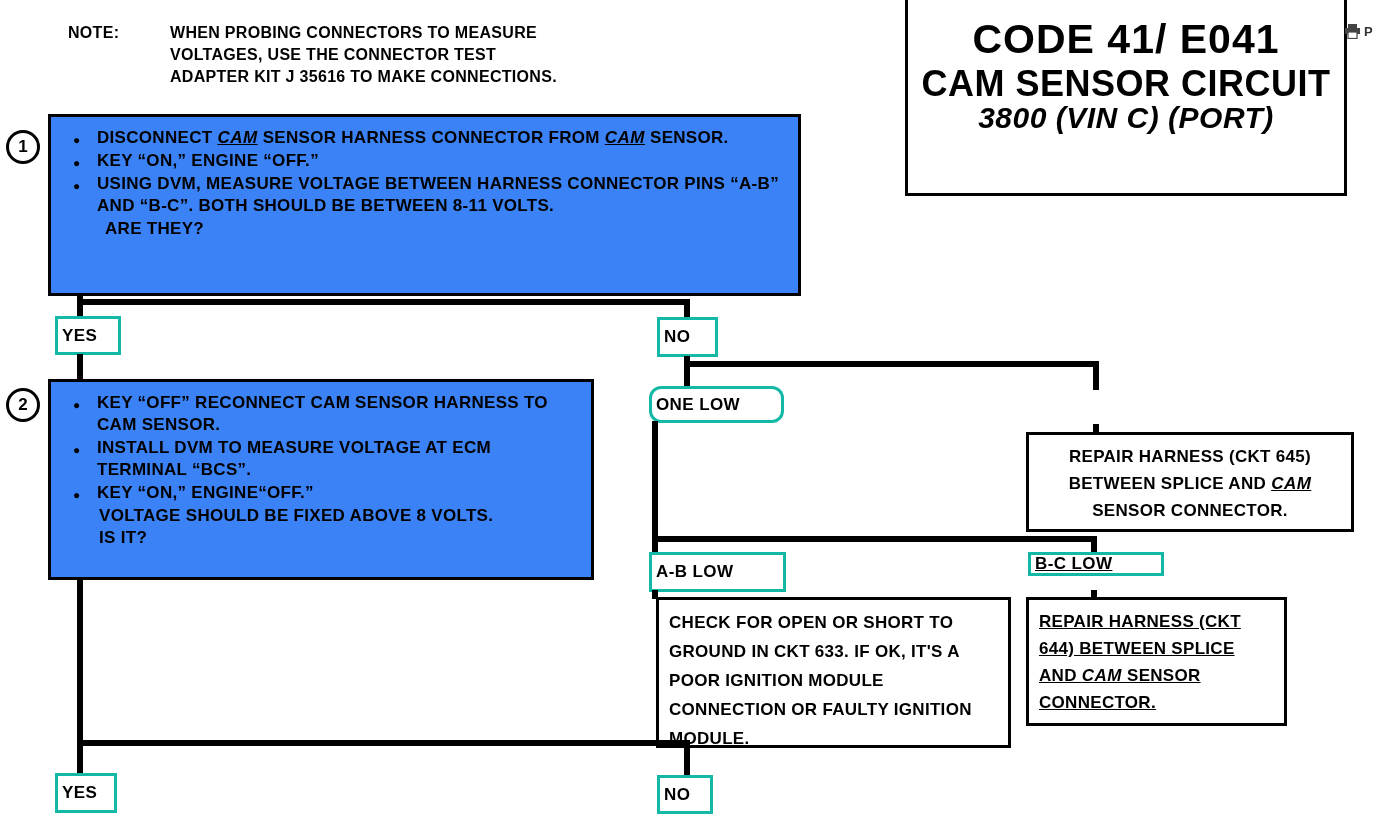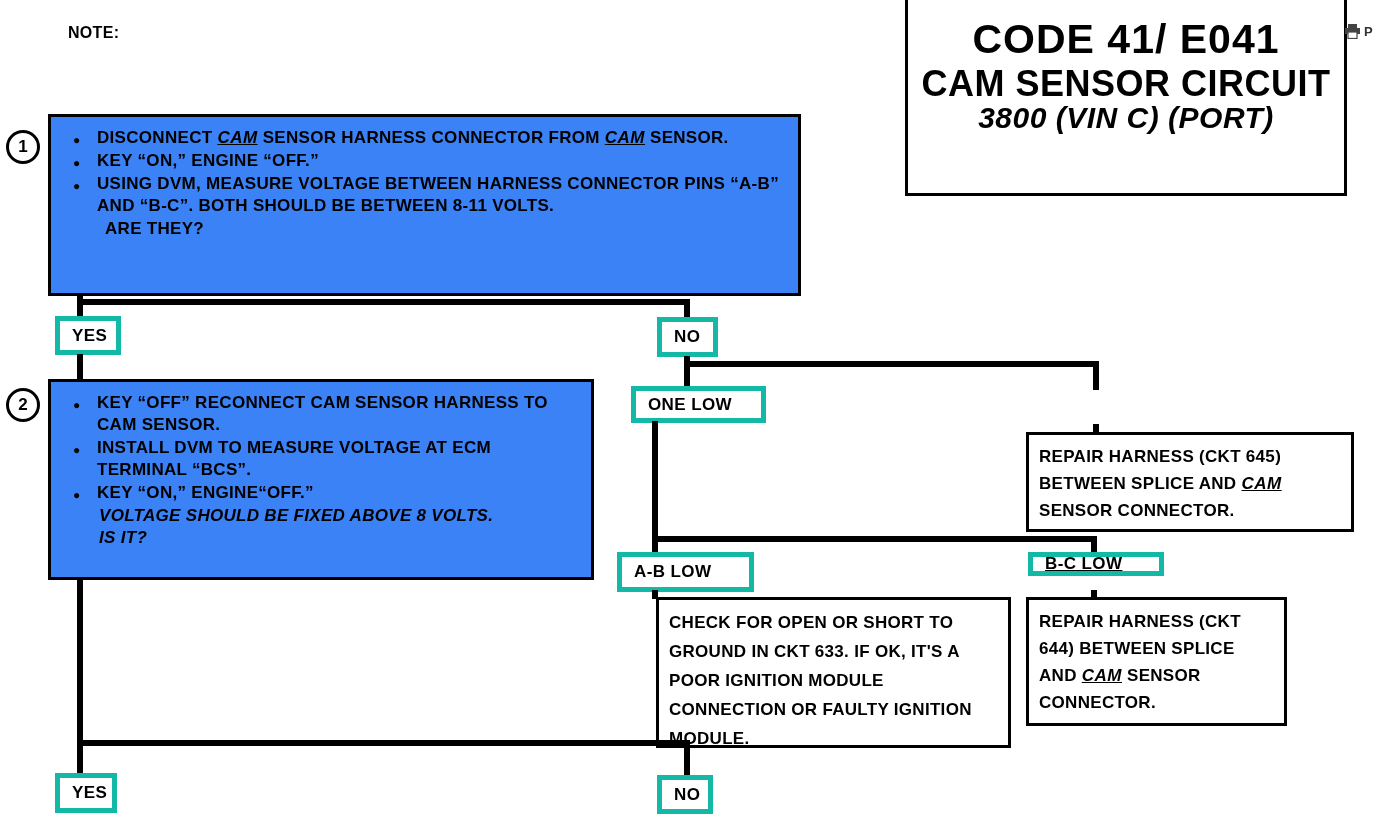--- a/index.html
+++ b/index.html
@@ -25,42 +25,47 @@
   
   .circle { position:absolute; width:34px; height:34px; border:3px solid #000; border-radius:50%; background:#fff;
             display:flex; align-items:center; justify-content:center; font-weight:bold; font-size:17px; }
 
   
   .step-box { position:absolute; border:3px solid #000; background:#3b82f6; padding:10px 12px 8px 20px;
               font-weight:bold; font-size:17px; line-height:22px; letter-spacing:.3px; }
   .bullet { position:relative; padding-left:26px; margin-bottom:1px; }
   .bullet::before { content:"●"; position:absolute; left:2px; top:2px; font-size:12px; }
   .cont  { padding-left:34px; }
-  .cont2 { padding-left:28px;font-style:italic; }
+  .cont2 { padding-left:28px; }
 
   
-  .label-box { position:absolute; border:5px solid #14b8a6; background:#fff; font-weight:bold; font-size:17px;
-               letter-spacing:.4px; display:flex; align-items:center; padding-left:12px; }
+  .label-box { position:absolute; border:3px solid #14b8a6; background:#fff; font-weight:bold; font-size:17px;
+               letter-spacing:.4px; display:flex; align-items:center; padding-left:4px; }
 
   
   .result-box { position:absolute; border:3px solid #000; background:#fff; padding:8px 10px;
                 font-weight:bold; font-size:17px; line-height:27px; letter-spacing:.3px; }
 
   .cam { font-style:italic; text-decoration:underline; letter-spacing:.5px; }
 
   
   .line { position:absolute; background:#000; }
 </style>
 </head>
 <body>
 
 <div class="page">
 
   <div class="note">
     <div class="note-label">NOTE:</div>
+    <div class="note-lines">
+      <div>WHEN PROBING CONNECTORS TO MEASURE</div>
+      <div>VOLTAGES, USE THE CONNECTOR TEST</div>
+      <div>ADAPTER KIT J 35616 TO MAKE CONNECTIONS.</div>
+    </div>
   </div>
 
   <div class="title-box">
     <div class="title-code">CODE 41/ E041</div>
     <div class="title-main">CAM SENSOR CIRCUIT</div>
     <div class="title-sub">3800  (VIN C)  (PORT)</div>
   </div>
 
   <div class="print">
     <svg width="17" height="15" viewBox="0 0 17 15">
@@ -95,39 +100,39 @@
   <div class="line" style="left:1093px; top:361px; width:6px;   height:29px;"></div>
 
   <div class="step-box" style="left:48px; top:379px; width:546px; height:201px;">
     <div class="bullet">KEY “OFF” RECONNECT CAM SENSOR HARNESS TO CAM SENSOR.</div>
     <div class="bullet">INSTALL DVM TO MEASURE VOLTAGE AT ECM TERMINAL “BCS”.</div>
     <div class="bullet">KEY “ON,” ENGINE“OFF.”</div>
     <div class="cont2">VOLTAGE SHOULD BE FIXED ABOVE 8 VOLTS.</div>
     <div class="cont2">IS IT?</div>
   </div>
 
-  <div class="label-box" style="left:631px;  top:386px; width:135px; height:37px;">ONE LOW</div>
+  <div class="label-box" style="left:649px;  top:386px; width:135px; height:37px;border-radius:12px;">ONE LOW</div>
 
   <div class="line" style="left:1093px; top:424px; width:6px; height:10px;"></div>
 
-  <div class="result-box" style="left:1026px; top:432px; width:328px; height:100px;"><span>REPAIR HARNESS (CKT 645) BETWEEN SPLICE AND </span><span class="cam">CAM</span><span> SENSOR CONNECTOR.</span></div>
+  <div class="result-box" style="left:1026px; top:432px; width:328px; height:100px;text-align:center;"><span>REPAIR HARNESS (CKT 645) BETWEEN SPLICE AND </span><span class="cam">CAM</span><span> SENSOR CONNECTOR.</span></div>
 
   <div class="line" style="left:652px;  top:421px; width:6px;   height:133px;"></div>
   <div class="line" style="left:652px;  top:536px; width:445px; height:6px;"></div>
   <div class="line" style="left:1091px; top:536px; width:6px;   height:18px;"></div>
 
-  <div class="label-box" style="left:617px;  top:552px; width:137px; height:40px;">A-B LOW</div>
+  <div class="label-box" style="left:649px;  top:552px; width:137px; height:40px;">A-B LOW</div>
   <div class="label-box" style="left:1028px; top:552px; width:136px; height:24px;text-decoration:underline;">B-C  LOW</div>
 
   <div class="line" style="left:652px;  top:590px; width:6px; height:9px;"></div>
   <div class="line" style="left:1091px; top:590px; width:6px; height:9px;"></div>
 
   <div class="result-box" style="left:649px; top:597px; width:355px; height:151px; line-height:29px;margin-left:7px;">CHECK FOR OPEN OR SHORT TO GROUND IN CKT 633.  IF OK, IT'S A POOR IGNITION MODULE CONNECTION OR FAULTY IGNITION MODULE.</div>
 
-  <div class="result-box" style="left:1026px; top:597px; width:261px; height:129px;"><span>REPAIR HARNESS (CKT 644) BETWEEN SPLICE AND </span><span class="cam">CAM</span><span> SENSOR CONNECTOR.</span></div>
+  <div class="result-box" style="left:1026px; top:597px; width:261px; height:129px;text-decoration:underline;"><span>REPAIR HARNESS (CKT 644) BETWEEN SPLICE AND </span><span class="cam">CAM</span><span> SENSOR CONNECTOR.</span></div>
 
   <div class="line" style="left:77px;  top:578px; width:6px;   height:197px;"></div>
   <div class="line" style="left:77px;  top:740px; width:613px; height:6px;"></div>
   <div class="line" style="left:684px; top:740px; width:6px;   height:37px;"></div>
 
   <div class="label-box" style="left:55px;  top:773px; width:62px; height:40px;">YES</div>
   <div class="label-box" style="left:657px; top:775px; width:56px; height:39px;">NO</div>
 
 </div>
 

